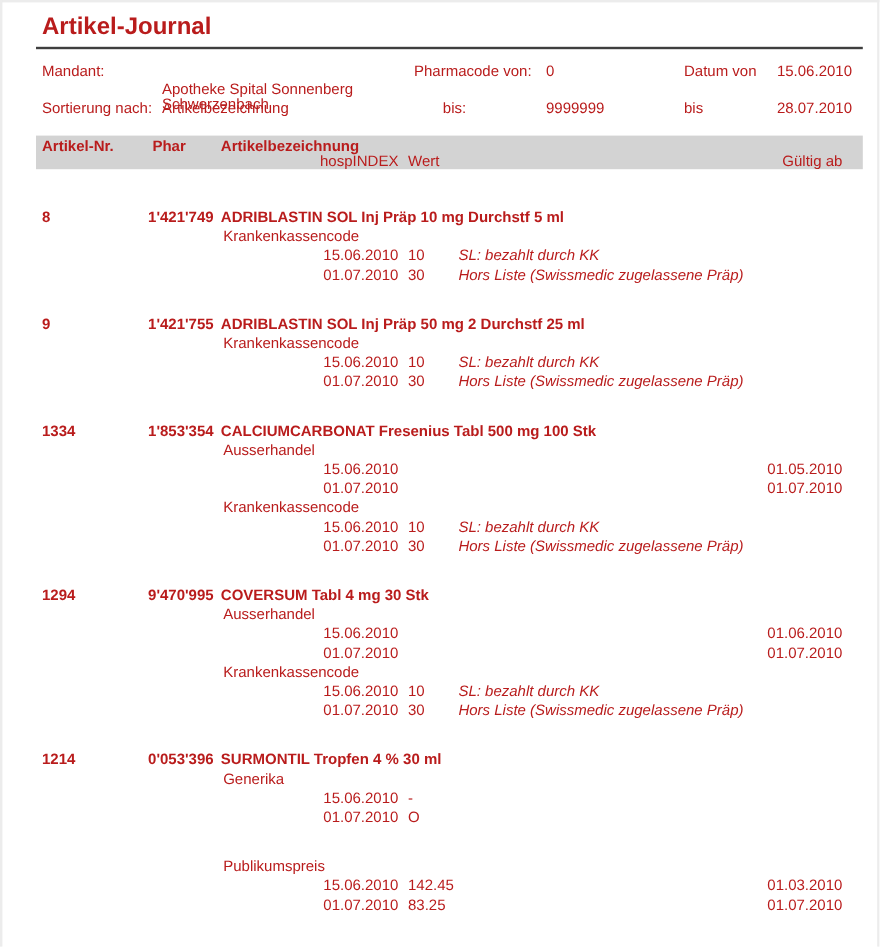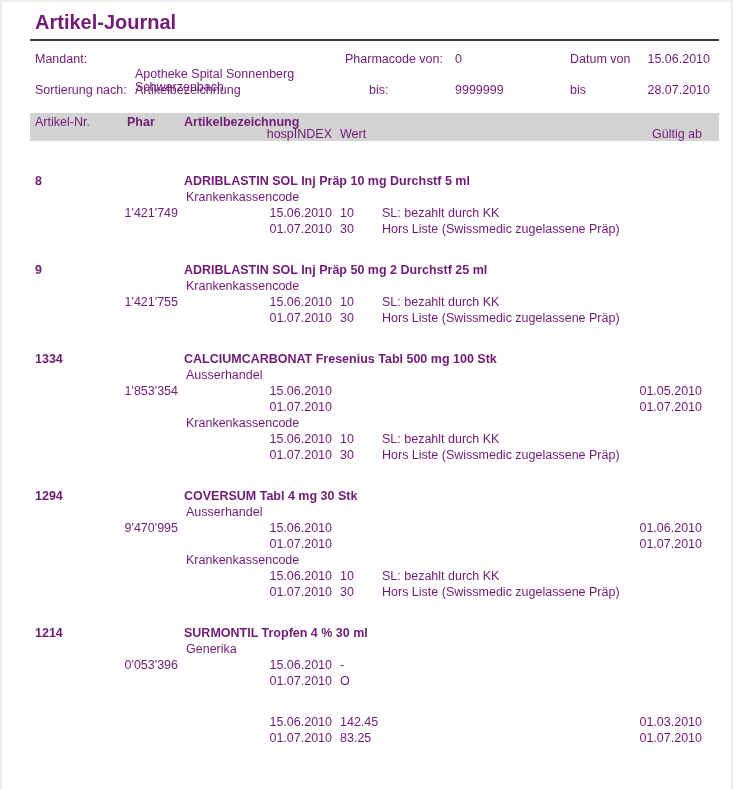--- a/index.html
+++ b/index.html
@@ -11,21 +11,21 @@
     position: relative;
     width: 733px;
     height: 789px;
     background: #ffffff;
     box-sizing: border-box;
     border-top: 2px solid #ececec;
     border-left: 2px solid #ececec;
     border-right: 2px solid #ececec;
     font-family: "Liberation Sans", sans-serif;
     font-size: 12.5px;
-    color: #701a75;
+    color: #b91c1c;
     overflow: hidden;
   }
   .report-title {
     position: absolute;
     left: 33px;
     top: 9px;
     font-size: 20px;
     font-weight: bold;
     letter-spacing: 0px;
     white-space: nowrap;
@@ -54,43 +54,43 @@
 
   .band {
     position: absolute;
     left: 28px;
     top: 111px;
     width: 689px;
     height: 28px;
     background: #d3d3d3;
   }
   .band span { position: absolute; white-space: nowrap; }
-  .h-artnr   { left: 5px;   top: 2px;  font-weight: normal; }
+  .h-artnr   { left: 5px;   top: 2px;  font-weight: bold; }
   .h-phar    { left: 97px;  top: 2px;  font-weight: bold; }
   .h-bez     { left: 154px; top: 2px;  font-weight: bold; }
   .h-hosp    { left: 182px; top: 14px; width: 120px; text-align: right; }
   .h-wert    { left: 310px; top: 14px; }
   .h-gueltig { right: 17px; top: 14px; }
 
   .entries {
     position: absolute;
     left: 28px;
     top: 172px;
     width: 689px;
   }
   .entry { margin-bottom: 25px; }
   .row { position: relative; height: 16px; }
   .row span { position: absolute; white-space: nowrap; line-height: 14px; }
   .f-artnr  { left: 5px;  font-weight: bold; }
-  .f-phar   { left: 60px; width: 88px; text-align: right; font-weight: normal; margin-top: 32px; }
+  .f-phar   { left: 60px; width: 88px; text-align: right; font-weight: bold; }
   .f-bez    { left: 154px; font-weight: bold; }
   .f-group  { left: 156px; }
   .f-date   { left: 212px; width: 90px; text-align: right; }
   .f-wert   { left: 310px; }
-  .f-text   { left: 352px; }
+  .f-text   { left: 352px; font-style: italic; }
   .f-gueltig{ right: 17px; }
 </style>
 </head>
 <body>
 
 <div class="page">
 
   <div class="report-title">Artikel-Journal</div>
   <div class="title-rule"></div>
 
@@ -307,20 +307,23 @@
       <span class="f-gueltig"></span>
     </div>
   </div>
     </div>
   </div>
     </div>
 
     <div class="entry">
       <div>
     <div>
+      <div class="row">
+        <span class="f-group">Publikumspreis</span>
+      </div>
       <div>
     <div class="row">
       <span class="f-date">15.06.2010</span>
       <span class="f-wert">142.45</span>
       <span class="f-text"></span>
       <span class="f-gueltig">01.03.2010</span>
     </div>
 
     <div class="row">
       <span class="f-date">01.07.2010</span>

